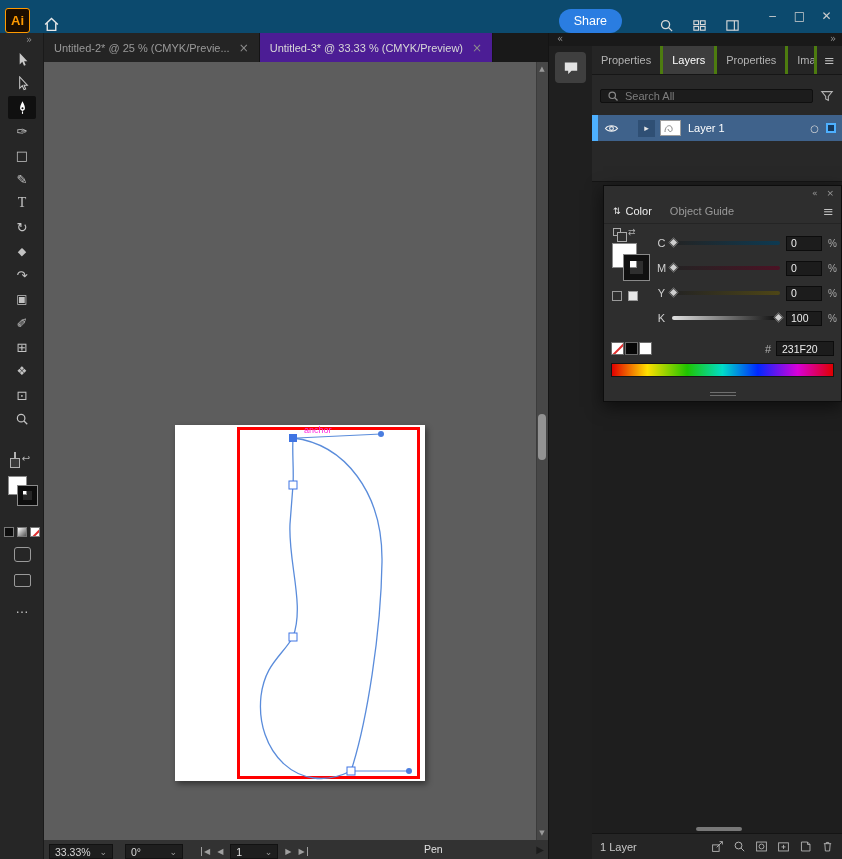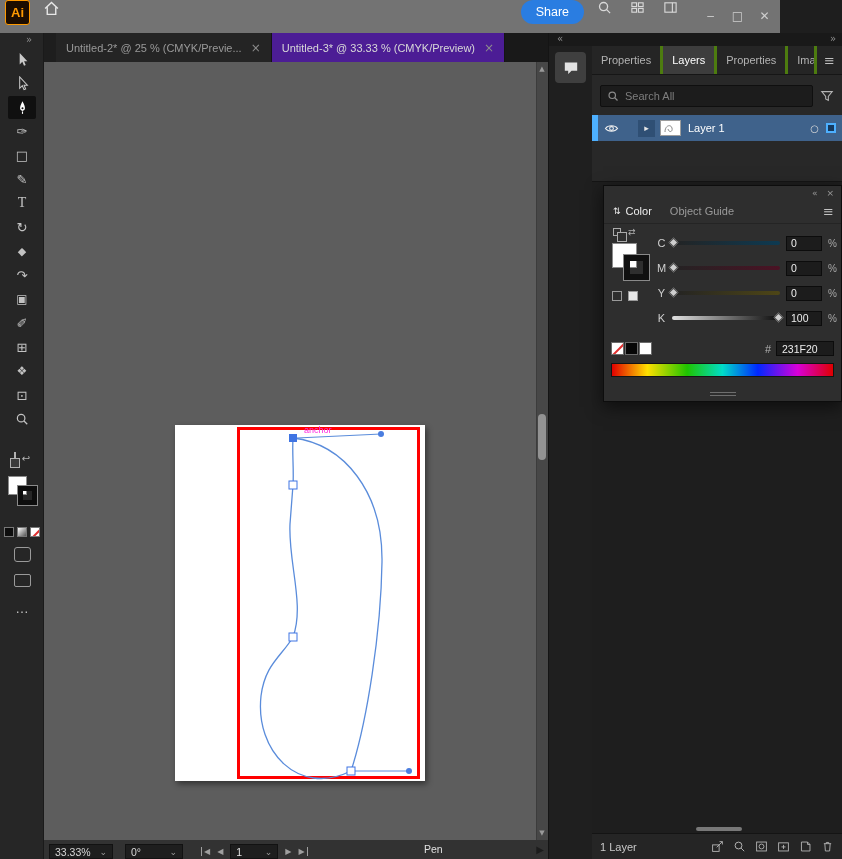--- a/index.html
+++ b/index.html
@@ -2,33 +2,33 @@
 <html><head>
 <meta charset="utf-8">
 <style>
   *{box-sizing:border-box;margin:0;padding:0}
   html,body{width:842px;height:859px;overflow:hidden}
   body{position:relative;background:#1e1e1e;font-family:"Liberation Sans",sans-serif;color:#ddd;-webkit-font-smoothing:antialiased}
   .glyph{font-family:"DejaVu Sans",sans-serif}
   svg{display:block}
 
   
-  .menubar{position:absolute;left:0;top:0;width:780px;height:33px;background:#737373;display:flex;align-items:flex-start;z-index:30}
+  .menubar{position:absolute;left:0;top:0;width:842px;height:33px;background:#0c4a6e;display:flex;align-items:flex-end;z-index:30}
   .ai-badge{width:25px;height:25px;margin-left:5px;background:#1c0d00;border:1px solid #ff9a00;border-radius:3px;color:#ff9a00;font-weight:bold;font-size:13px;display:flex;align-items:center;justify-content:center}
   .home-btn{margin-left:13px;color:#e8e8e8}
   .menu-items{display:flex;margin-left:16px}
   .menu-item{padding:0 11px;font-size:12.5px;color:#e4e4e4;line-height:33px;cursor:default}
   .mb-spacer{flex:1}
-  .share-btn{background:#2a7de1;color:#fff;font-size:12.5px;border:none;border-radius:14px;padding:5px 15px;margin-right:4px}
+  .share-btn{background:#2a7de1;color:#fff;font-size:12.5px;border:none;border-radius:14px;padding:5px 15px;margin-right:28px}
   .mb-ico{color:#d9d9d9;margin:0 9px}
   .win-controls{display:flex;margin-left:10px;margin-right:2px}
   .win-btn{width:27px;text-align:center;font-size:12px;color:#cfcfcf;line-height:33px}
 
   
-  .tabbar{position:absolute;left:56px;top:33px;width:504px;height:29px;background:#191919;display:flex;z-index:20}
+  .tabbar{position:absolute;left:44px;top:33px;width:504px;height:29px;background:#191919;display:flex;z-index:20}
   .doc-tab{display:flex;align-items:center;padding:0 10px;font-size:11px;color:#999;background:#242424;border-right:1px solid #141414;max-width:236px;white-space:nowrap}
   .doc-tab.active{background:#4c1d95;color:#d8d8d8}
   .doc-tab .title{overflow:hidden;text-overflow:ellipsis;max-width:205px}
   .tab-close{margin-left:9px;color:#8d8d8d;font-size:12px}
 
   
   .left-rail{position:absolute;left:0;top:33px;width:44px;height:826px;background:#262626;border-right:1px solid #1a1a1a;z-index:25}
   .rail-top{height:14px;color:#8d8d8d;font-size:10px;padding:1px 0 0 26px}
   .tool{width:44px;height:24px;display:flex;align-items:center;justify-content:center}
   .tool .hl{width:28px;height:23px;border-radius:2px;display:flex;align-items:center;justify-content:center;color:#c2c2c2;font-size:13px}
@@ -85,21 +85,21 @@
   .rtop{height:13px;background:#191919;position:relative;color:#8d8d8d;font-size:10px}
   .rtop .exp{position:absolute;right:6px;top:0}
   .panel-tabs{position:absolute;left:0;top:13px;width:250px;height:29px;background:#252525;display:flex;align-items:stretch;font-size:11px;color:#b3b3b3;border-bottom:1px solid #161616}
   .ptab{padding:0 9px;display:flex;align-items:center;border-right:3px solid #4d7c0f;white-space:nowrap}
   .ptab.active{background:#3d3d3d;color:#fff}
   .ptab.trunc{max-width:56px;overflow:hidden}
   .ptabs-menu{margin-left:auto;padding:0 7px;display:flex;align-items:center;color:#c2c2c2;font-size:13px}
 
   .layers-panel{position:absolute;left:0;top:42px;width:250px;height:107px;background:#282828;border-bottom:1px solid #151515}
   .search-row{position:absolute;left:8px;top:10px;right:8px;height:22px;display:flex;align-items:center;gap:7px}
-  .search-box{flex:1;height:22px;background:#1c1c1c;border:1px solid #0f0f0f;border-radius:2px;display:flex;align-items:center;padding:0 6px;color:#8a8a8a}
+  .search-box{flex:1;height:14px;background:#1c1c1c;border:1px solid #0f0f0f;border-radius:2px;display:flex;align-items:center;padding:0 6px;color:#8a8a8a}
   .search-box input{flex:1;background:transparent;border:none;outline:none;color:#cfcfcf;font-size:11px;margin-left:6px}
   .search-box input::placeholder{color:#7d7d7d}
   .layer-row{position:absolute;left:0;top:40px;width:250px;height:26px;background:#3f628b;display:flex;align-items:center}
   .layer-accent{width:6px;height:26px;background:#4db0ff}
   .eye-cell{width:26px;display:flex;justify-content:center;color:#f0f0f0}
   .twist-box{width:17px;height:17px;background:#2f4f74;margin-left:14px;display:flex;align-items:center;justify-content:center;color:#e8e8e8;font-size:9px}
   .layer-thumb{width:21px;height:16px;background:#fff;border:1px solid #9c9c9c;margin-left:5px}
   .layer-name{margin-left:7px;font-size:11px;color:#fff}
   .layer-right{margin-left:auto;display:flex;align-items:center;gap:7px;padding-right:6px}
   .target-ico{color:#d8d8d8;font-size:10px}

